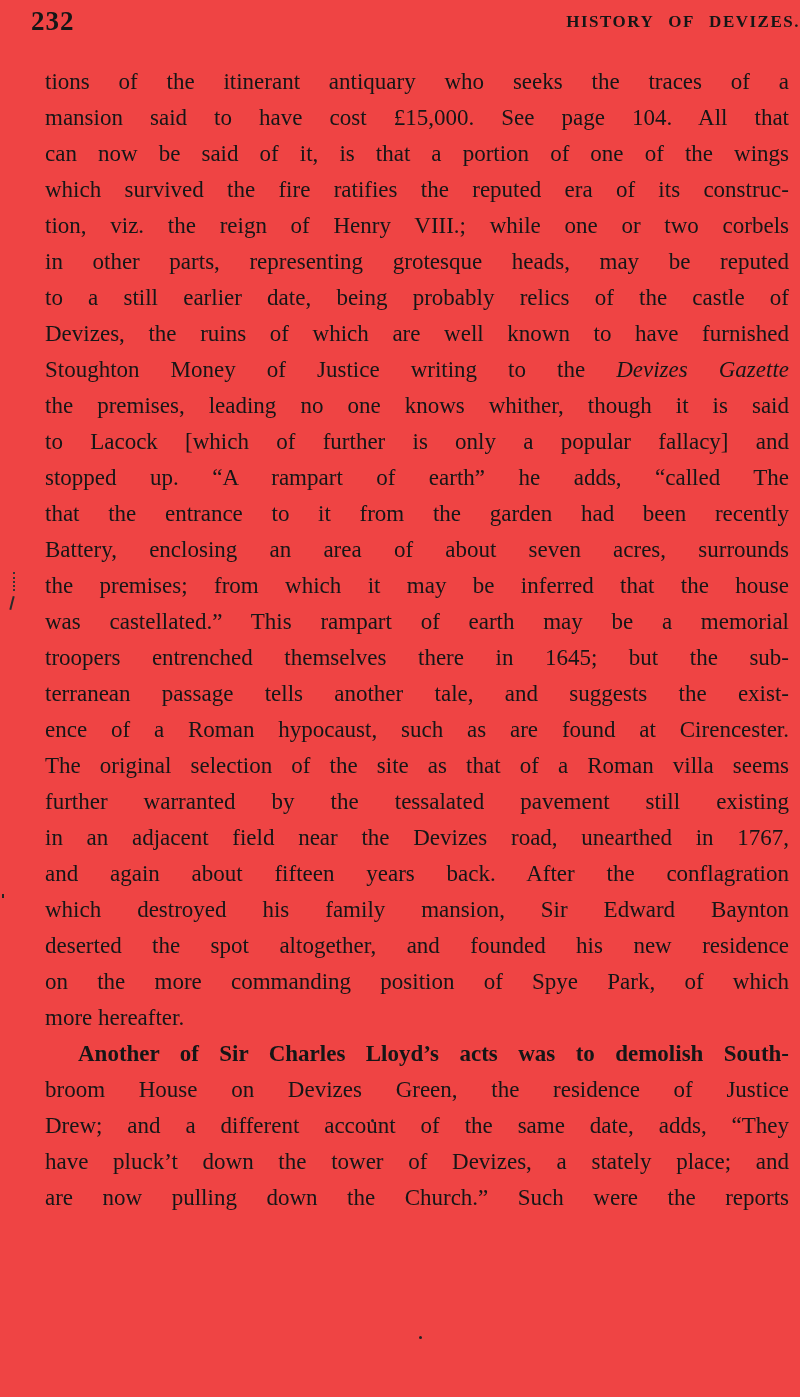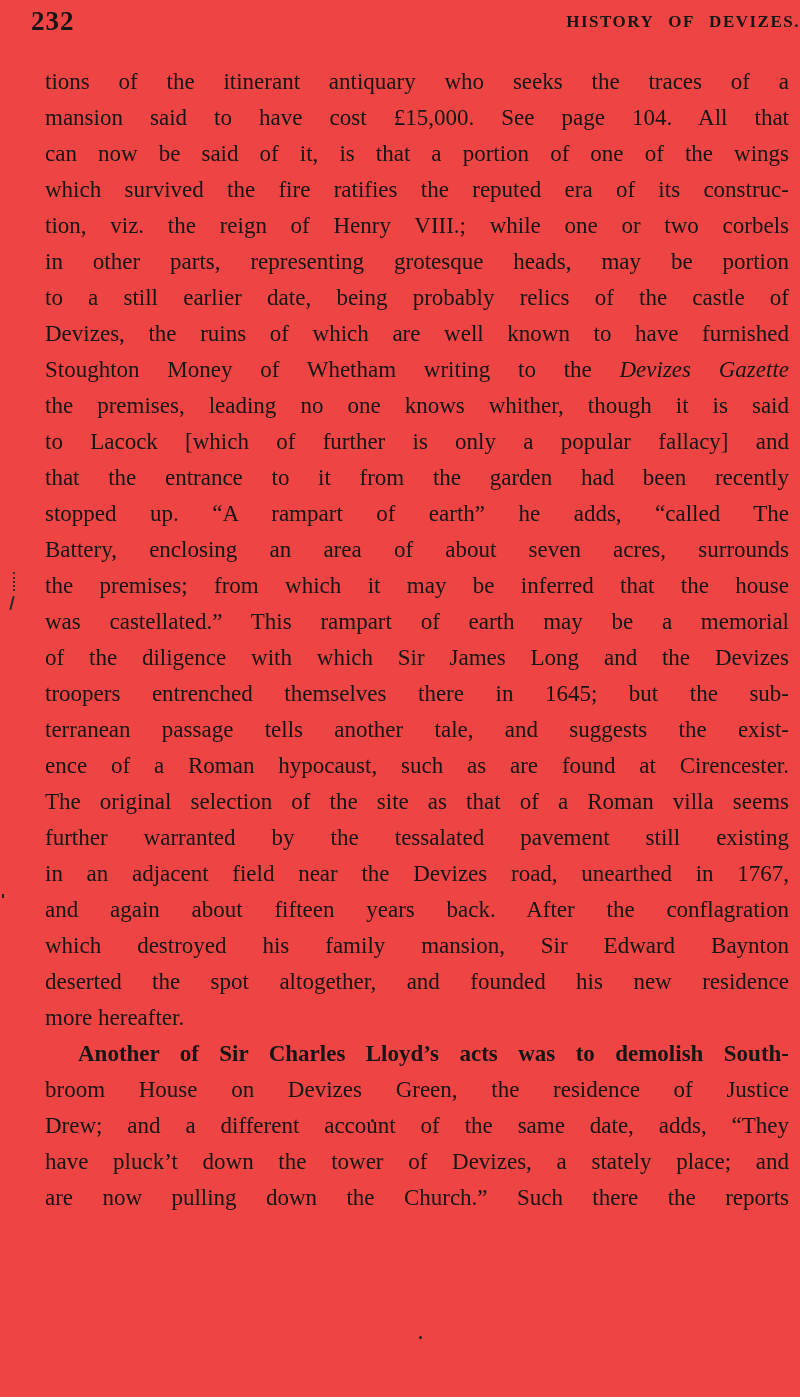--- a/index.html
+++ b/index.html
@@ -95,48 +95,48 @@
   <div class="folio">232</div>
   <div class="running-title">HISTORY OF DEVIZES.</div>
 
   <div class="body-text">
 
     <div class="line">tions of the itinerant antiquary who seeks the traces of a</div>
     <div class="line">mansion said to have cost £15,000. See page 104. All that</div>
     <div class="line">can now be said of it, is that a portion of one of the wings</div>
     <div class="line">which survived the fire ratifies the reputed era of its construc-</div>
     <div class="line">tion, viz. the reign of Henry VIII.; while one or two corbels</div>
-    <div class="line">in other parts, representing grotesque heads, may be portion</div>
+    <div class="line">in other parts, representing grotesque heads, may be reputed</div>
     <div class="line">to a still earlier date, being probably relics of the castle of</div>
     <div class="line">Devizes, the ruins of which are well known to have furnished</div>
-    <div class="line"><span>Stoughton Money of Whetham writing to the </span><em>Devizes Gazette</em></div>
+    <div class="line"><span>Stoughton Money of Justice writing to the </span><em>Devizes Gazette</em></div>
     <div class="line">the premises, leading no one knows whither, though it is said</div>
     <div class="line">to Lacock [which of further is only a popular fallacy] and</div>
+    <div class="line">stopped up. “A rampart of earth” he adds, “called The</div>
     <div class="line">that the entrance to it from the garden had been recently</div>
-    <div class="line">stopped up. “A rampart of earth” he adds, “called The</div>
     <div class="line">Battery, enclosing an area of about seven acres, surrounds</div>
     <div class="line">the premises; from which it may be inferred that the house</div>
     <div class="line">was castellated.” This rampart of earth may be a memorial</div>
-    <div class="line">of the diligence with which Sir James Long and the Devizes</div>
     <div class="line">troopers entrenched themselves there in 1645; but the sub-</div>
     <div class="line">terranean passage tells another tale, and suggests the exist-</div>
     <div class="line">ence of a Roman hypocaust, such as are found at Cirencester.</div>
     <div class="line">The original selection of the site as that of a Roman villa seems</div>
     <div class="line">further warranted by the tessalated pavement still existing</div>
     <div class="line">in an adjacent field near the Devizes road, unearthed in 1767,</div>
     <div class="line">and again about fifteen years back. After the conflagration</div>
     <div class="line">which destroyed his family mansion, Sir Edward Baynton</div>
     <div class="line">deserted the spot altogether, and founded his new residence</div>
+    <div class="line">on the more commanding position of Spye Park, of which</div>
     <div class="line para-end">more hereafter.</div>
 
     <div class="line indent">Another of Sir Charles Lloyd’s acts was to demolish South-</div>
     <div class="line">broom House on Devizes Green, the residence of Justice</div>
     <div class="line">Drew; and a different account of the same date, adds, “They</div>
     <div class="line">have pluck’t down the tower of Devizes, a stately place; and</div>
-    <div class="line">are now pulling down the Church.” Such there the reports</div>
+    <div class="line">are now pulling down the Church.” Such were the reports</div>
   </div>
 
   <div class="margin-dots"></div>
   <div class="margin-slash"></div>
   <div class="artifact speck-1"></div>
   <div class="artifact speck-2"></div>
   <div class="artifact speck-3"></div>
 
 </div>
 

